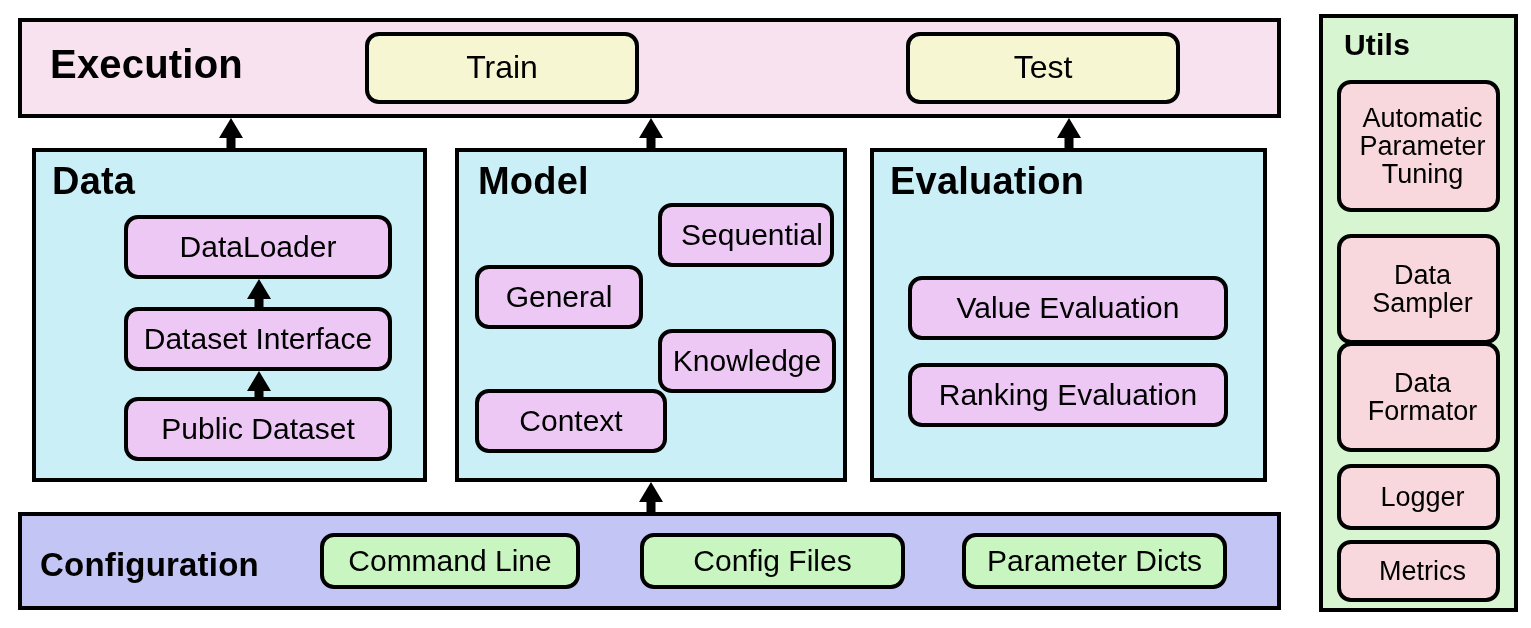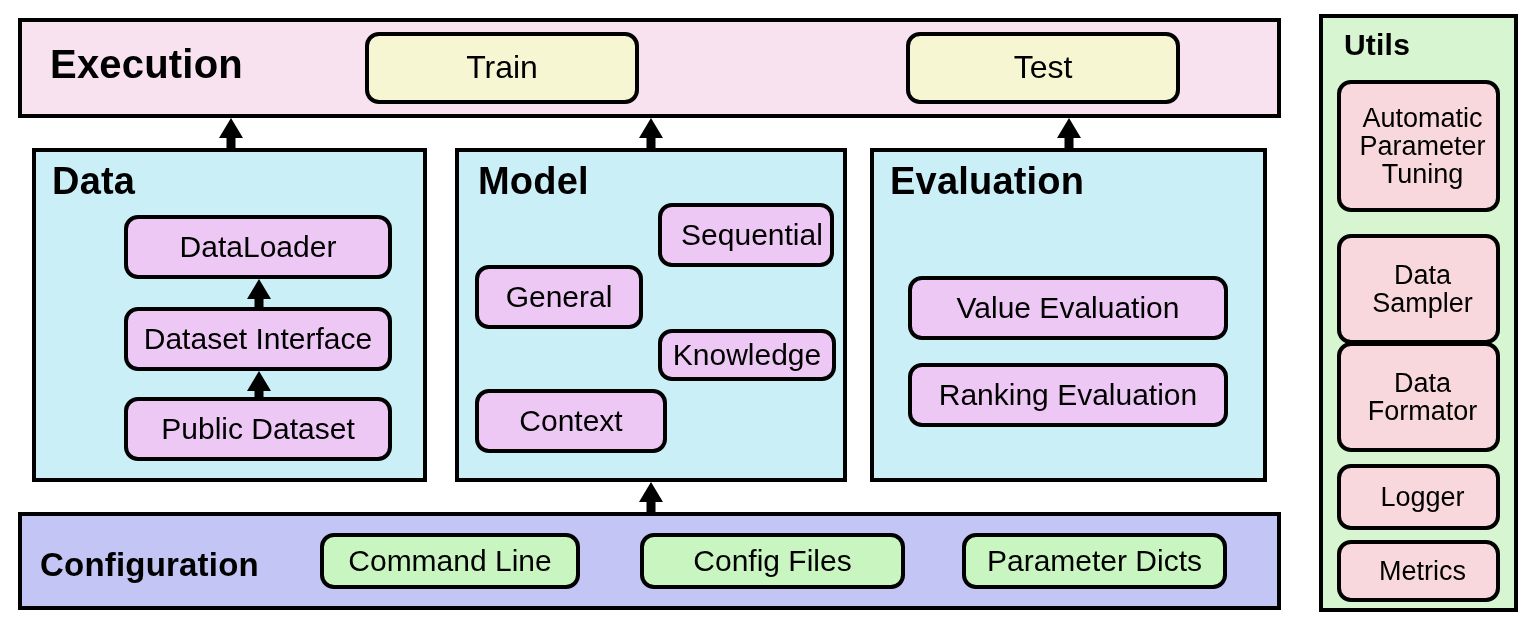--- a/index.html
+++ b/index.html
@@ -33,21 +33,21 @@
   .lav{background:#eec8f5;font-size:30px;}
 
   
   #b-dataloader{left:124px;top:215px;width:268px;height:64px;}
   #b-dataset-interface{left:124px;top:307px;width:268px;height:64px;}
   #b-public-dataset{left:124px;top:397px;width:268px;height:64px;}
 
   
   #b-sequential{left:658px;top:203px;width:176px;height:64px;padding-left:12px;}
   #b-general{left:475px;top:265px;width:168px;height:64px;}
-  #b-knowledge{left:658px;top:329px;width:178px;height:52px;}
+  #b-knowledge{left:658px;top:329px;width:178px;height:64px;}
   #b-context{left:475px;top:389px;width:192px;height:64px;}
 
   
   #b-value-eval{left:908px;top:276px;width:320px;height:64px;}
   #b-ranking-eval{left:908px;top:363px;width:320px;height:64px;}
 
   
   #configuration{left:18px;top:512px;width:1263px;height:98px;background:#c3c6f5;}
   #configuration-title{left:40px;top:546px;font-size:33px;}
   .cfg-pill{background:#c8f5c0;height:56px;top:533px;font-size:30px;}

